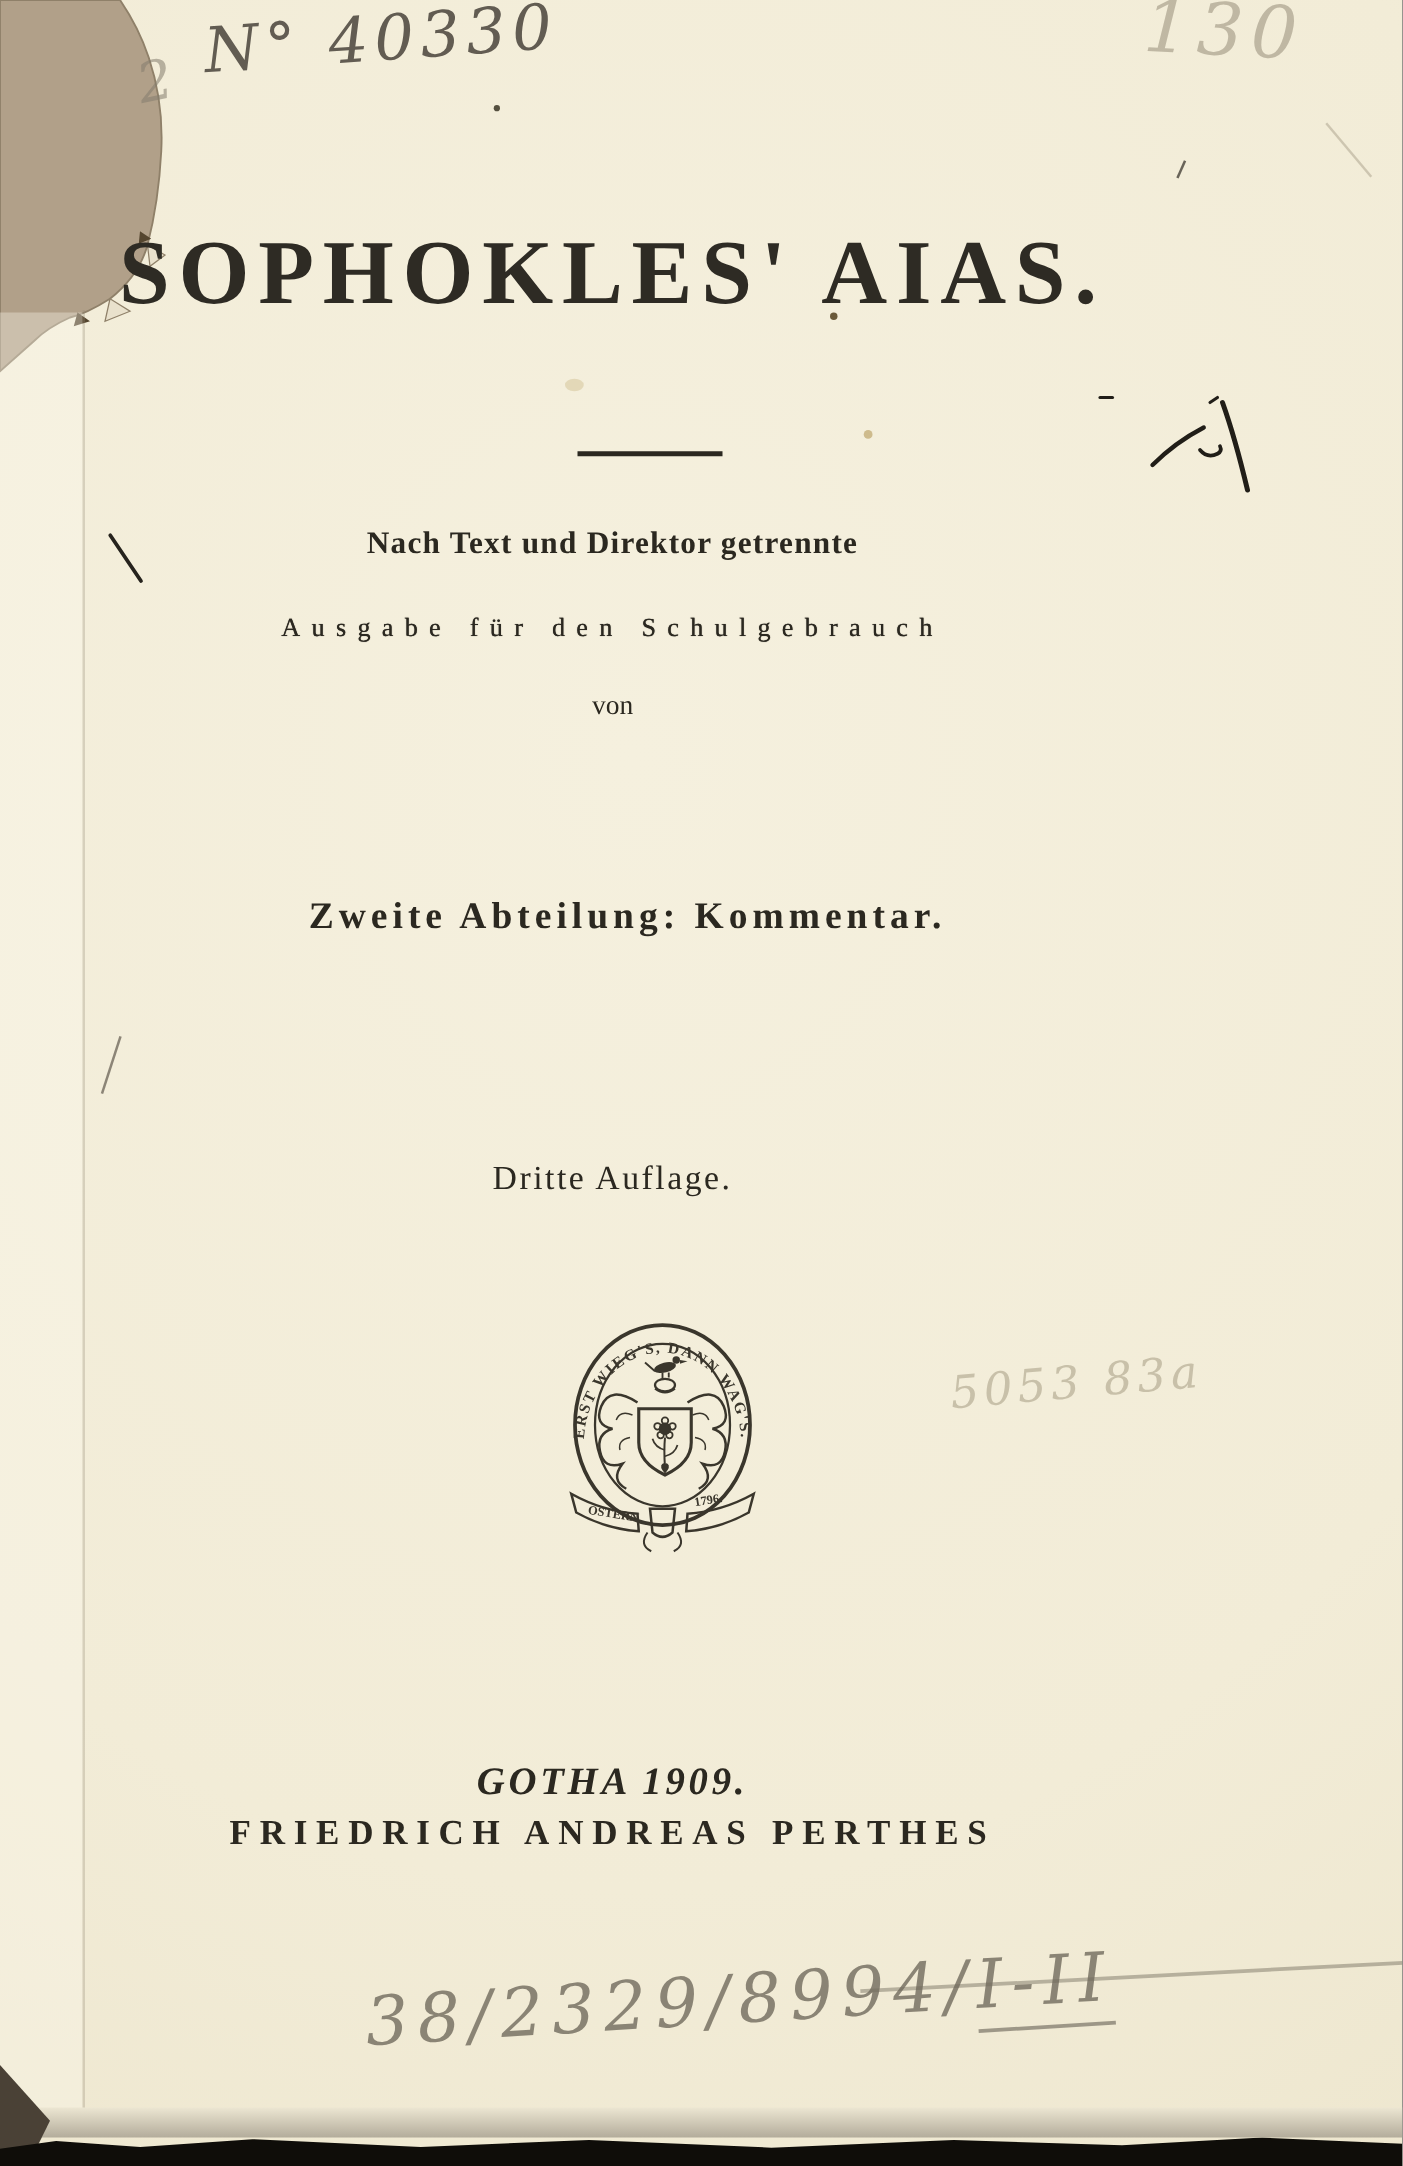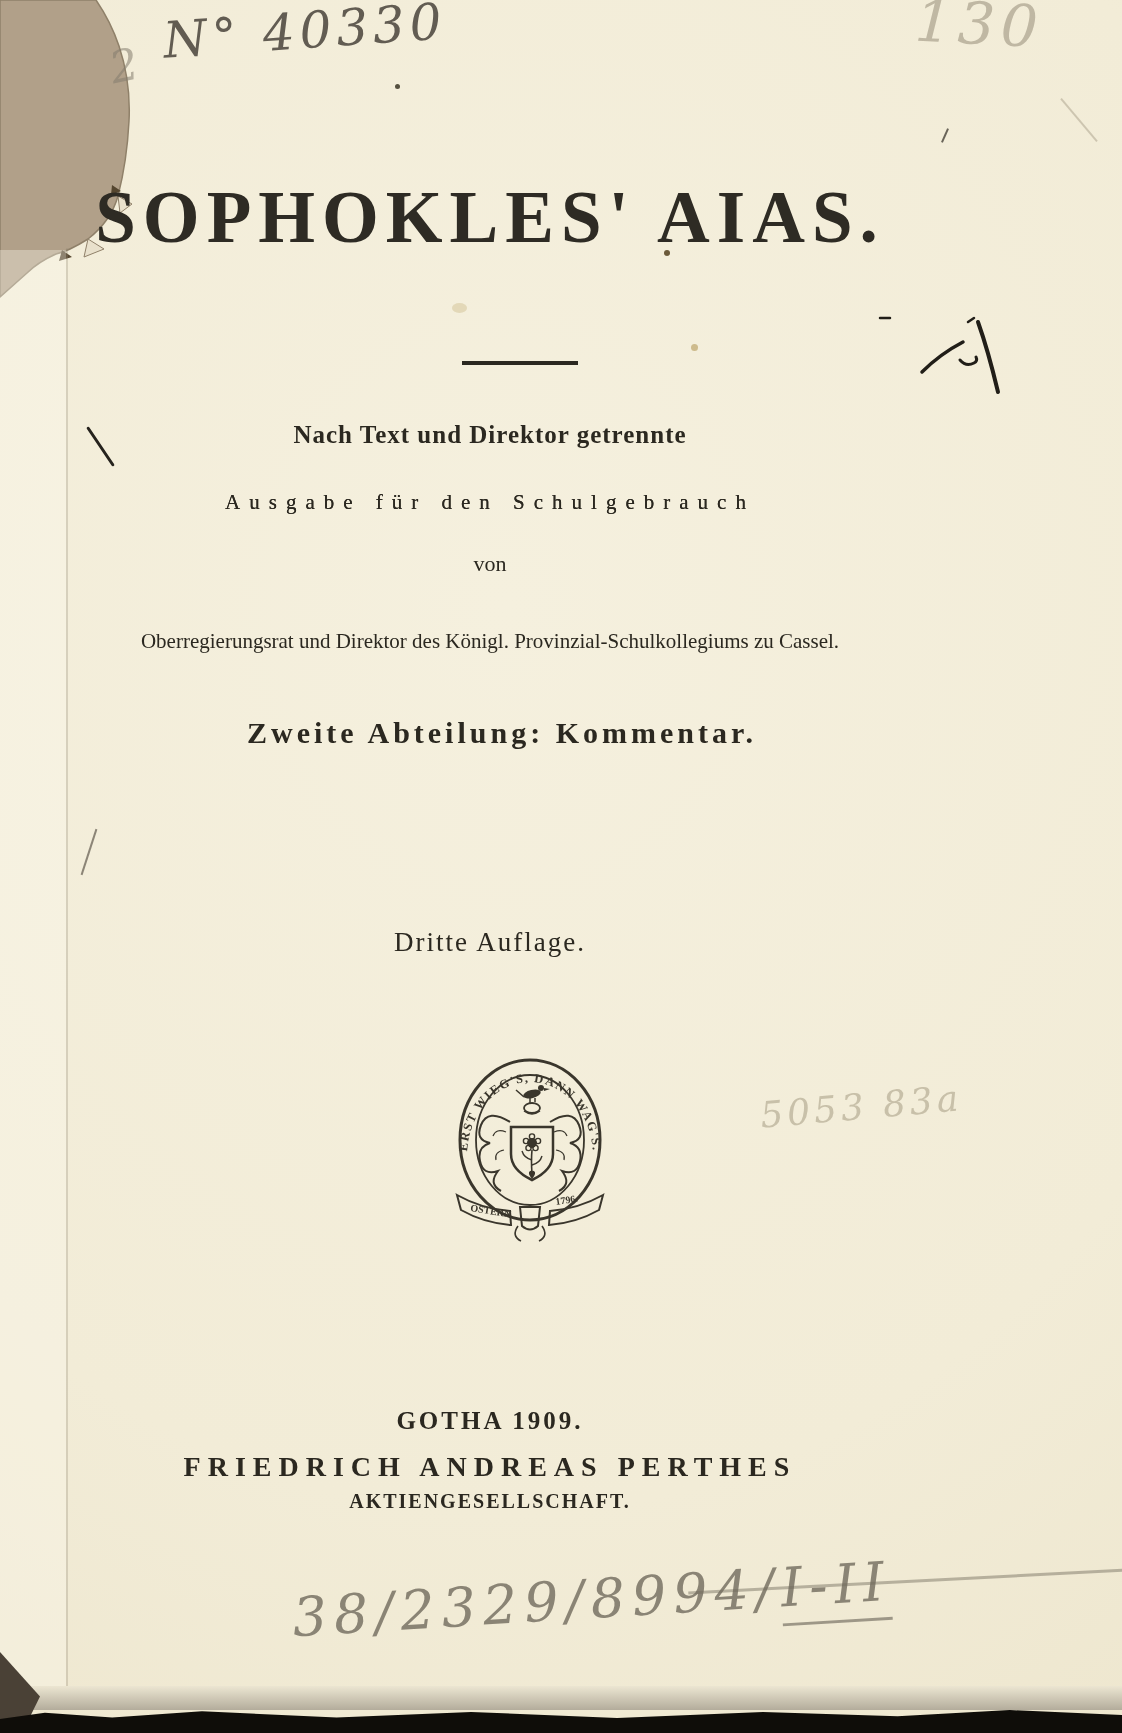--- a/index.html
+++ b/index.html
@@ -18,21 +18,21 @@
   .title{top:176px;font-size:73px;font-weight:bold;letter-spacing:7px;color:#2e2b24;}
   .rule{position:absolute;left:462px;top:361px;width:116px;height:4px;background:#2b2820;}
   .series-note{top:421px;font-size:25px;font-weight:bold;letter-spacing:1px;}
   .edition{top:490px;font-size:21px;letter-spacing:9px;text-shadow:0 0 .6px #2b2820;}
   .byline{top:551px;font-size:22px;}
   .author{top:583px;font-size:37px;font-weight:bold;letter-spacing:2px;}
   .author sup{font-size:55%;vertical-align:14px;}
   .role{top:629px;font-size:21px;}
   .section{top:716px;font-size:30px;font-weight:bold;letter-spacing:4px;padding-left:12px;}
   .printing{top:903px;font-size:27px;letter-spacing:2px;margin-top:24px;}
-  .city-year{top:1407px;font-size:25px;font-weight:bold;letter-spacing:3px;}
+  .city-year{top:1407px;font-size:31px;font-weight:bold;letter-spacing:3px;font-style:italic;}
   .publisher{top:1451px;font-size:28px;font-weight:bold;letter-spacing:7px;}
   .company{top:1490px;font-size:20px;font-weight:bold;letter-spacing:2px;}
 
   
   .hw{position:absolute;font-family:"DejaVu Serif",serif;font-style:italic;white-space:nowrap;}
   .hw-number{left:163px;top:2px;font-size:50px;letter-spacing:5px;color:rgba(72,66,58,.85);transform:rotate(-4deg);}
   .hw-curl{left:110px;top:40px;font-size:44px;color:rgba(132,124,109,.55);transform:rotate(-12deg);}
   .hw-130{left:915px;top:-10px;font-size:58px;letter-spacing:6px;color:rgba(150,141,120,.55);transform:rotate(3deg);}
   .hw-faint{left:760px;top:1086px;font-size:36px;letter-spacing:4px;color:rgba(158,147,121,.5);transform:rotate(-5deg);}
   .hw-shelf{left:292px;top:1568px;font-size:54px;letter-spacing:7px;color:rgba(112,106,93,.8);transform:rotate(-3.5deg);}
@@ -101,21 +101,20 @@
     </g>
   </svg>
 
   <div class="print-line title">SOPHOKLES' AIAS.</div>
   <div class="rule"></div>
 
   <div class="print-line series-note">Nach Text und Direktor getrennte</div>
   <div class="print-line edition">Ausgabe für den Schulgebrauch</div>
   <div class="print-line byline">von</div>
 
-  <div class="print-line role">Oberregierungsrat und Direktor des Königl. Provinzial-Schulkollegiums zu Cassel.</div>
 
   <div class="print-line section">Zweite Abteilung: Kommentar.</div>
   <div class="print-line printing">Dritte Auflage.</div>
 
   <svg style="position:absolute;left:440px;top:1048px;" width="180" height="200" viewBox="0 0 180 200">
     <g stroke="#3a362c" fill="none">
       <ellipse cx="90" cy="92" rx="70" ry="80" stroke-width="3"></ellipse>
       <ellipse cx="90" cy="92" rx="54" ry="65" stroke-width="1.8"></ellipse>
       <path id="mottoPath" d="M 34,142 A 63,74 0 1 1 146,142" stroke="none"></path>
 
@@ -158,21 +157,20 @@
       <textPath href="#mottoPath" startOffset="50%" text-anchor="middle">ERST WIEG'S, DANN WAG'S.</textPath>
     </text>
     <text x="30" y="163" font-size="10" font-weight="bold" fill="#3a362c" transform="rotate(9 30 163)">OSTERN</text>
     <text x="116" y="157" font-size="10" font-weight="bold" fill="#3a362c" transform="rotate(-9 116 157)">1796.</text>
   </svg>
 
   <div class="hw hw-faint">5053 83a</div>
 
   <div class="print-line city-year">GOTHA 1909.</div>
   <div class="print-line publisher">FRIEDRICH ANDREAS PERTHES</div>
-  <div class="print-line company">AKTIENGESELLSCHAFT.</div>
 
   <div class="pencil-overline"></div>
   <div class="hw hw-shelf">
     <span>38/2329/8994/</span><span class="suffix">I-II</span>
   </div>
 
   <div class="speck speck-a"></div>
   <div class="speck speck-b"></div>
   <div class="speck speck-c"></div>
   <div class="speck speck-d"></div>

